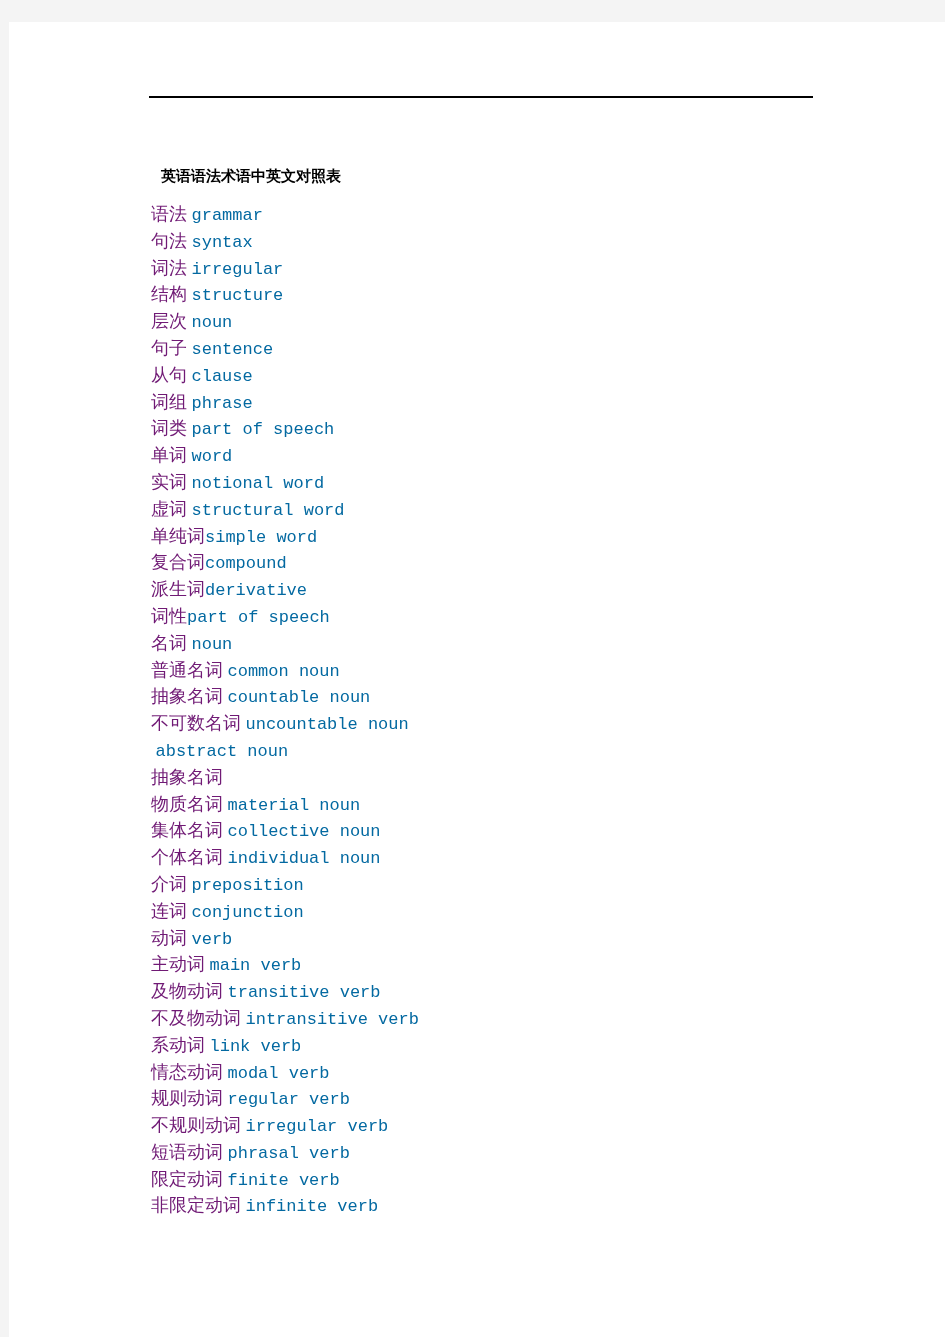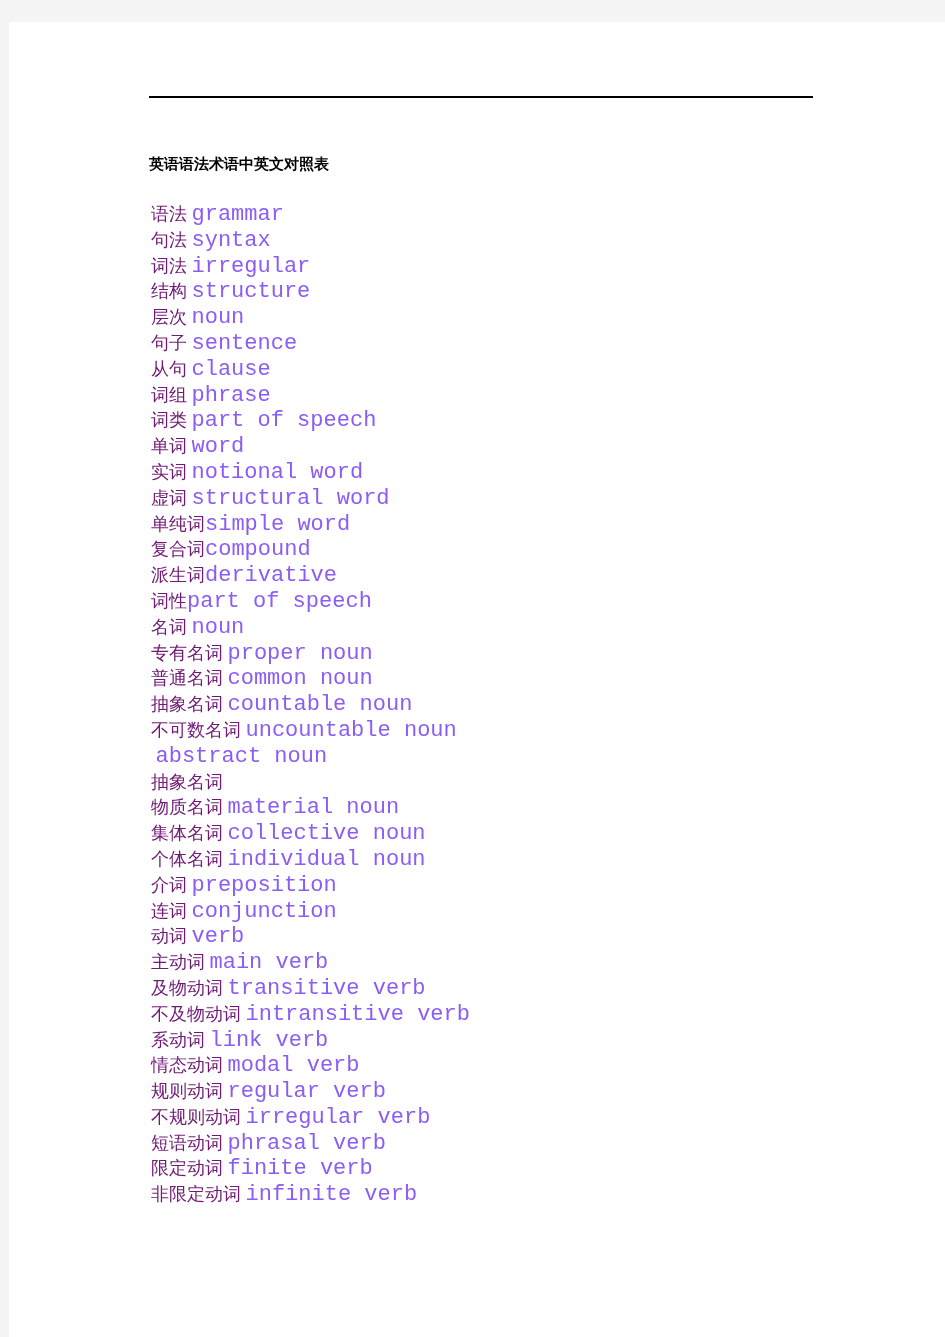--- a/index.html
+++ b/index.html
@@ -38,21 +38,21 @@
     height: 0;
     border: none;
     border-top: 2px solid #000000;
     margin: 0;
     padding: 0;
   }
   .doc-title {
     position: absolute;
     left: 0px;
     top: 80px;
-    margin: 0;
+    margin: 12px;
     padding: 0;
     font-family: "Liberation Serif", "DejaVu Serif", serif;
     font-size: 15px;
     font-weight: bold;
     color: #000000;
     line-height: 20px;
     letter-spacing: 0px;
     white-space: nowrap;
   }
   .term-list {
@@ -69,22 +69,22 @@
     color: #3a3a3a;
     white-space: pre;
     font-family: "Liberation Serif", "DejaVu Serif", serif;
   }
   .term-zh {
     font-family: Liberation Mono, monospace;
     color: #701a75;
   }
   .term-en {
     font-family: "Liberation Mono", "DejaVu Sans Mono", monospace;
-    color: #8b5cf6;
-    font-size: 22px;
+    color: #0369a1;
+    font-size: 17px;
   }
 </style>
 </head>
 <body>
 
 <div id="page-sheet">
   <div id="content">
 
     <hr class="header-rule">
 
@@ -101,21 +101,20 @@
         <li class="term-line"><span class="term-zh">词组</span><span class="term-sep"> </span><span class="term-en">phrase</span></li>
         <li class="term-line"><span class="term-zh">词类</span><span class="term-sep"> </span><span class="term-en">part of speech</span></li>
         <li class="term-line"><span class="term-zh">单词</span><span class="term-sep"> </span><span class="term-en">word</span></li>
         <li class="term-line"><span class="term-zh">实词</span><span class="term-sep"> </span><span class="term-en">notional word</span></li>
         <li class="term-line"><span class="term-zh">虚词</span><span class="term-sep"> </span><span class="term-en">structural word</span></li>
         <li class="term-line"><span class="term-zh">单纯词</span><span class="term-sep"></span><span class="term-en">simple word</span></li>
         <li class="term-line"><span class="term-zh">复合词</span><span class="term-sep"></span><span class="term-en">compound</span></li>
         <li class="term-line"><span class="term-zh">派生词</span><span class="term-sep"></span><span class="term-en">derivative</span></li>
         <li class="term-line"><span class="term-zh">词性</span><span class="term-sep"></span><span class="term-en">part of speech</span></li>
         <li class="term-line"><span class="term-zh">名词</span><span class="term-sep"> </span><span class="term-en">noun</span></li>
-        <li class="term-line"><span class="term-zh">专有名词</span><span class="term-sep"> </span><span class="term-en">proper noun</span></li>
         <li class="term-line"><span class="term-zh">普通名词</span><span class="term-sep"> </span><span class="term-en">common noun</span></li>
         <li class="term-line"><span class="term-zh">抽象名词</span><span class="term-sep"> </span><span class="term-en">countable noun</span></li>
         <li class="term-line"><span class="term-zh">不可数名词</span><span class="term-sep"> </span><span class="term-en">uncountable noun</span></li>
         <li class="term-line"><span class="term-zh"></span><span class="term-sep"> </span><span class="term-en">abstract noun</span></li>
         <li class="term-line"><span class="term-zh">抽象名词</span><span class="term-sep"></span><span class="term-en"></span></li>
         <li class="term-line"><span class="term-zh">物质名词</span><span class="term-sep"> </span><span class="term-en">material noun</span></li>
         <li class="term-line"><span class="term-zh">集体名词</span><span class="term-sep"> </span><span class="term-en">collective noun</span></li>
         <li class="term-line"><span class="term-zh">个体名词</span><span class="term-sep"> </span><span class="term-en">individual noun</span></li>
         <li class="term-line"><span class="term-zh">介词</span><span class="term-sep"> </span><span class="term-en">preposition</span></li>
         <li class="term-line"><span class="term-zh">连词</span><span class="term-sep"> </span><span class="term-en">conjunction</span></li>

